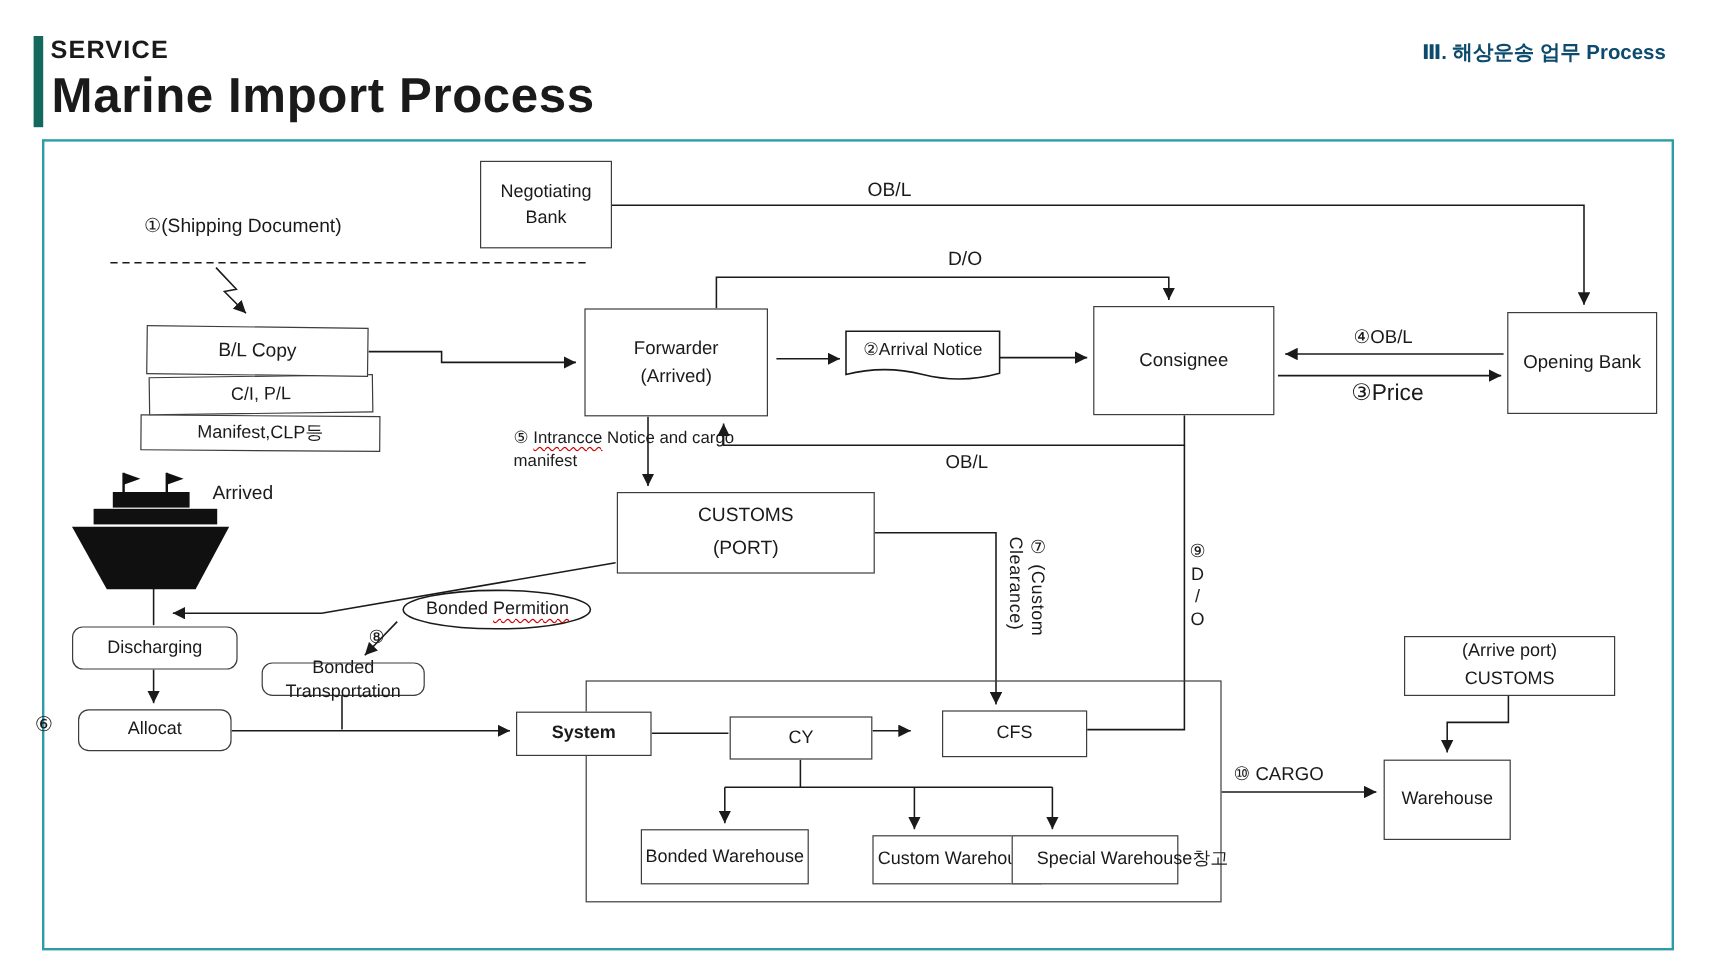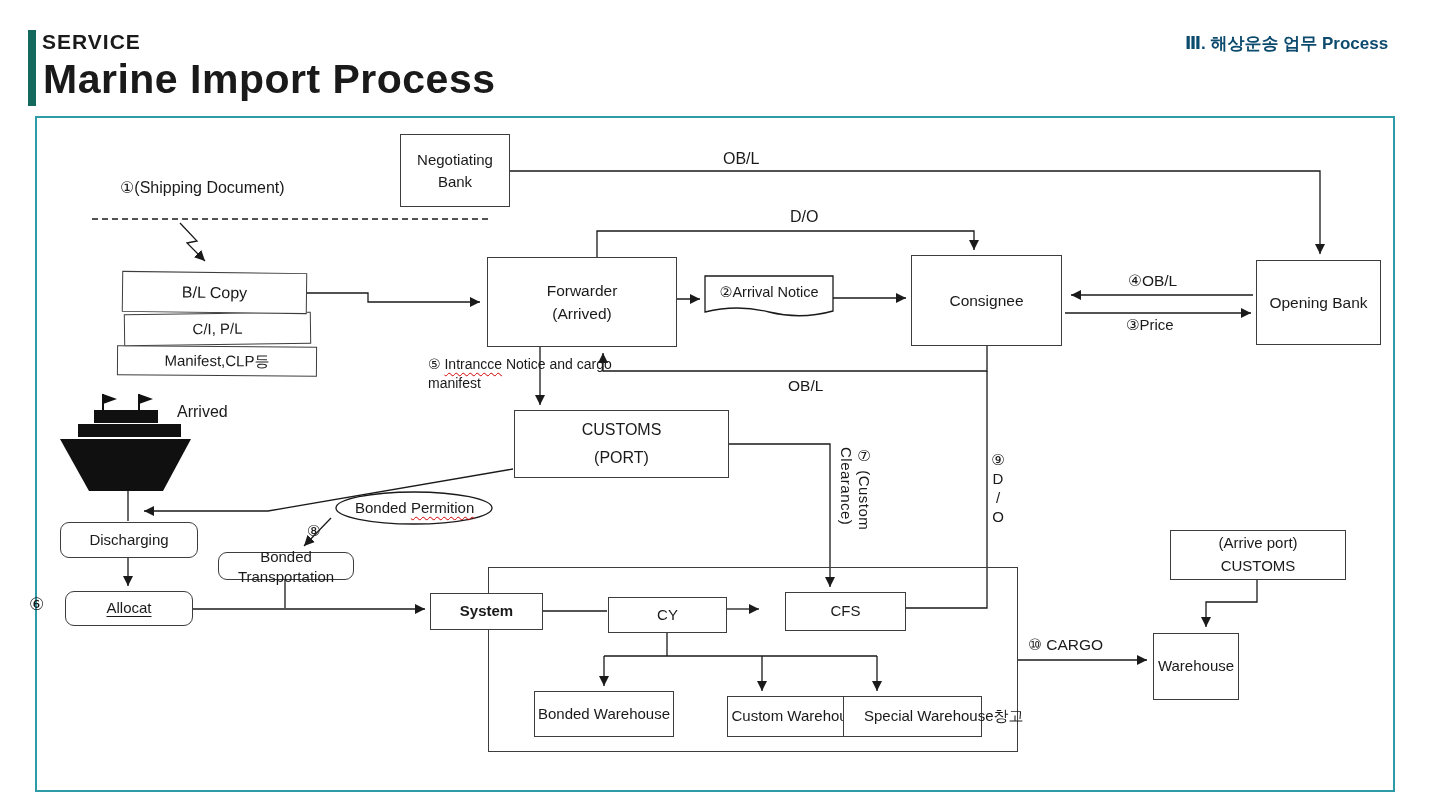--- a/index.html
+++ b/index.html
@@ -8,21 +8,21 @@
   #screen{position:relative;width:1435px;height:805px;background:#fff;}
   .abs{position:absolute;}
   .box{position:absolute;background:#fff;border:1px solid #3d3d3d;box-sizing:border-box;
        display:flex;align-items:center;justify-content:center;text-align:center;
        font-size:15px;line-height:1.25;color:#1a1a1a;}
   .rounded{border-radius:9px;}
   .transparent{background:transparent;}
   .lbl{position:absolute;font-size:15px;white-space:nowrap;color:#1a1a1a;}
   .wavy{text-decoration-line:underline;text-decoration-style:wavy;
         text-decoration-color:#d40000;text-decoration-thickness:1px;text-underline-offset:3px;}
-  .ul{text-decoration:underline;text-underline-offset:3px;}
+  .ul{text-underline-offset:3px;}
   .col{display:flex;flex-direction:column;align-items:center;justify-content:center;}
   .bt-inner{width:99px;margin-top:2px;line-height:20px;overflow-wrap:break-word;
             word-wrap:break-word;text-align:center;}
   .vert{writing-mode:vertical-rl;}
   .prelines{white-space:pre-line;text-align:center;line-height:19px;}
   svg.overlay{position:absolute;left:0;top:0;pointer-events:none;}
   .ln{stroke:#1a1a1a;stroke-width:1.3;fill:none;}
   .dash{stroke-dasharray:6 4;}
   #accent-bar{background:#14695e;}
   #frame{border:2px solid #2e9ca6;background:transparent;}
@@ -98,21 +98,21 @@
     <div>C/I, P/L</div>
   </div>
   <div class="box" style="left:122px;top:272px;width:185px;height:41px;transform:rotate(0.7deg);font-size:16px;">
     <div>B/L Copy</div>
   </div>
 
   <div class="box" style="left:356px;top:134px;width:110px;height:73px;margin-left:44px;">
     <div style="width:92px;line-height:1.45;">Negotiating Bank</div>
   </div>
 
-  <div class="box col" style="left:487px;top:257px;width:190px;height:90px;gap:4px;font-size:15.5px;">
+  <div class="box col" style="left:487px;top:257px;width:153px;height:90px;gap:4px;font-size:15.5px;">
     <div>Forwarder</div>
     <div>(Arrived)</div>
   </div>
 
   <div class="abs" style="left:706px;top:284px;width:126px;text-align:center;font-size:14.5px;">②Arrival Notice</div>
 
   <div class="box" style="left:911px;top:255px;width:151px;height:91px;font-size:15.5px;">
     <div>Consignee</div>
   </div>
 
@@ -159,29 +159,29 @@
 
   <div class="box" style="left:843px;top:696px;width:139px;height:41px;justify-content:flex-start;padding-left:20px;overflow:visible;">
     <div style="white-space:nowrap;">Special Warehouse창고</div>
   </div>
 
   <div class="box col" style="left:1170px;top:530px;width:176px;height:50px;gap:4px;">
     <div>(Arrive port)</div>
     <div>CUSTOMS</div>
   </div>
 
-  <div class="box" style="left:1153px;top:633px;width:86px;height:67px;">
+  <div class="box" style="left:1153px;top:633px;width:106px;height:67px;">
     <div>Warehouse</div>
   </div>
 
   <div class="lbl" style="left:120px;top:178px;font-size:16px;">①(Shipping Document)</div>
   <div class="lbl" style="left:723px;top:150px;font-size:16px;">OB/L</div>
   <div class="lbl" style="left:790px;top:208px;font-size:16px;">D/O</div>
   <div class="lbl" style="left:1128px;top:272px;font-size:15.5px;">④OB/L</div>
-  <div class="lbl" style="left:1126px;top:316px;font-size:15px;">③Price</div>
+  <div class="lbl" style="left:1126px;top:316px;font-size:19px;">③Price</div>
 
   <div class="abs" style="left:428px;top:355px;width:212px;font-size:14px;line-height:1.35;">
     <span>⑤ </span><span class="wavy">Intrancce</span><span> Notice and cargo manifest</span>
   </div>
 
   <div class="lbl" style="left:788px;top:377px;font-size:15.5px;">OB/L</div>
   <div class="lbl" style="left:177px;top:403px;font-size:16px;">Arrived</div>
 
   <div class="lbl" style="left:355px;top:499px;">
     <span>Bonded </span><span class="wavy">Permition</span>

